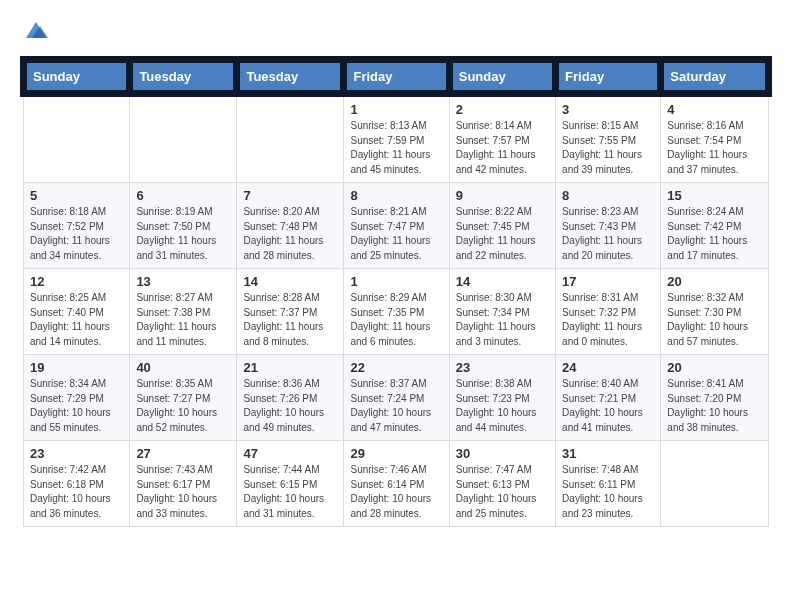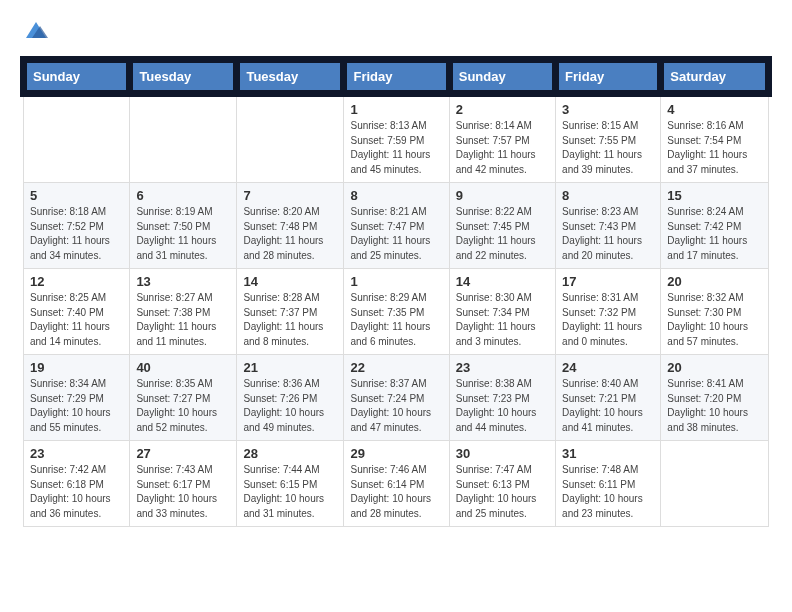--- a/index.html
+++ b/index.html
@@ -251,21 +251,21 @@
         <tr>
           <td>
             <span class="day-num">23</span>
             <div class="day-info">Sunrise: 7:42 AM<br>Sunset: 6:18 PM<br>Daylight: 10 hours and 36 minutes.</div>
           </td>
           <td>
             <span class="day-num">27</span>
             <div class="day-info">Sunrise: 7:43 AM<br>Sunset: 6:17 PM<br>Daylight: 10 hours and 33 minutes.</div>
           </td>
           <td>
-            <span class="day-num">28</span>
+            <span class="day-num">47</span>
             <div class="day-info">Sunrise: 7:44 AM<br>Sunset: 6:15 PM<br>Daylight: 10 hours and 31 minutes.</div>
           </td>
           <td>
             <span class="day-num">29</span>
             <div class="day-info">Sunrise: 7:46 AM<br>Sunset: 6:14 PM<br>Daylight: 10 hours and 28 minutes.</div>
           </td>
           <td>
             <span class="day-num">30</span>
             <div class="day-info">Sunrise: 7:47 AM<br>Sunset: 6:13 PM<br>Daylight: 10 hours and 25 minutes.</div>
           </td>

